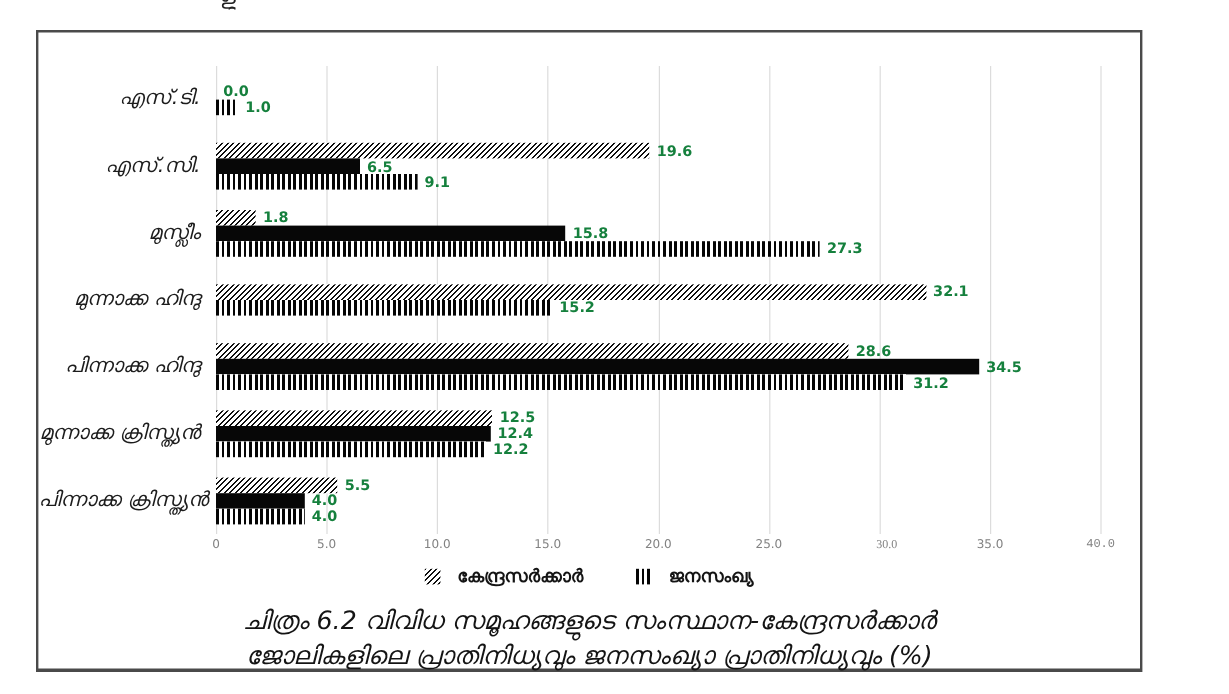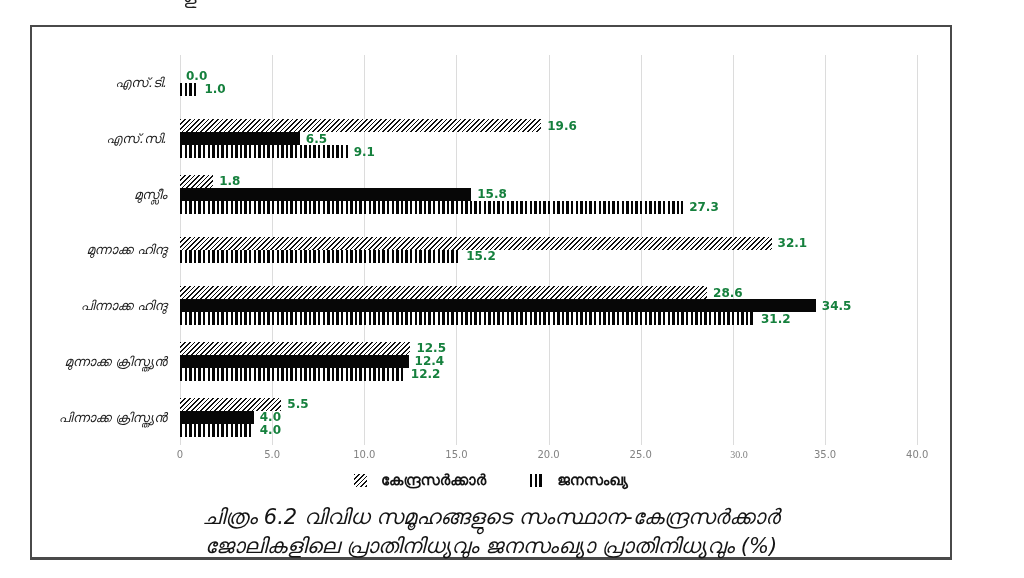--- a/index.html
+++ b/index.html
@@ -35,21 +35,21 @@
     width: 1px; background: #dcdcdc;
     z-index: 0;
   }
   .cat-row {
     display: flex; align-items: center;
     height: 39px; position: relative; z-index: 1;
   }
   .cat-label {
     flex: 0 0 148px; width: 148px;
     text-align: right; padding-right: 13px;
-    font-style: italic; font-size: 13px; line-height: 1;
+    font-style: italic; font-size: 17px; line-height: 1;
     color: #1c1c1c;
     white-space: nowrap; overflow: visible;
   }
   .bars { flex: 1; display: flex; flex-direction: column; }
   .bar-line { height: 13px; display: flex; align-items: center; }
   .bar { height: 13px; flex: 0 0 auto; }
   .bar.diagonal-hatch {
     background-color: #fff;
     background-image: repeating-linear-gradient(135deg, #101010 0px, #101010 1.2px, #ffffff 1.2px, #ffffff 3.3px);
   }
@@ -219,21 +219,21 @@
     </div>
   <div class="x-axis" id="x-axis">
       <div class="x-tick" style="left: 148px;">0</div>
       <div class="x-tick" style="left: 240.15px;">5.0</div>
       <div class="x-tick" style="left: 332.3px;">10.0</div>
       <div class="x-tick" style="left: 424.45px;">15.0</div>
       <div class="x-tick" style="left: 516.6px;">20.0</div>
       <div class="x-tick" style="left: 608.75px;">25.0</div>
       <div class="x-tick" style="left: 707px; font-family: Liberation Serif, serif;">30.0</div>
       <div class="x-tick" style="left: 793.05px;">35.0</div>
-      <div class="x-tick" style="left: 885.2px;">40.0</div>
+      <div class="x-tick" style="left: 885.2px; font-family: Liberation Mono, monospace;">40.0</div>
     </div>
   <div class="legend" id="legend">
       <div class="legend-item">
         <span class="legend-swatch bar diagonal-hatch"></span>
         <span class="legend-label">കേന്ദ്രസർക്കാർ</span>
       </div>
       <div class="legend-item">
         <span class="legend-swatch bar vertical-stripes"></span>
         <span class="legend-label">ജനസംഖ്യ</span>
       </div>

